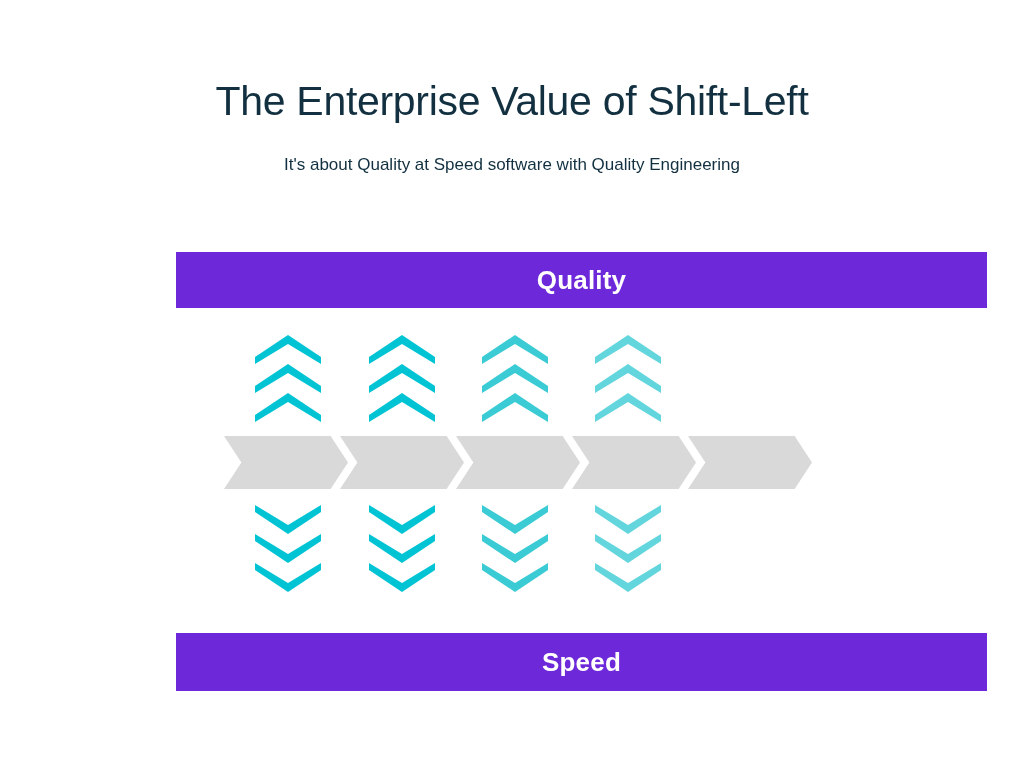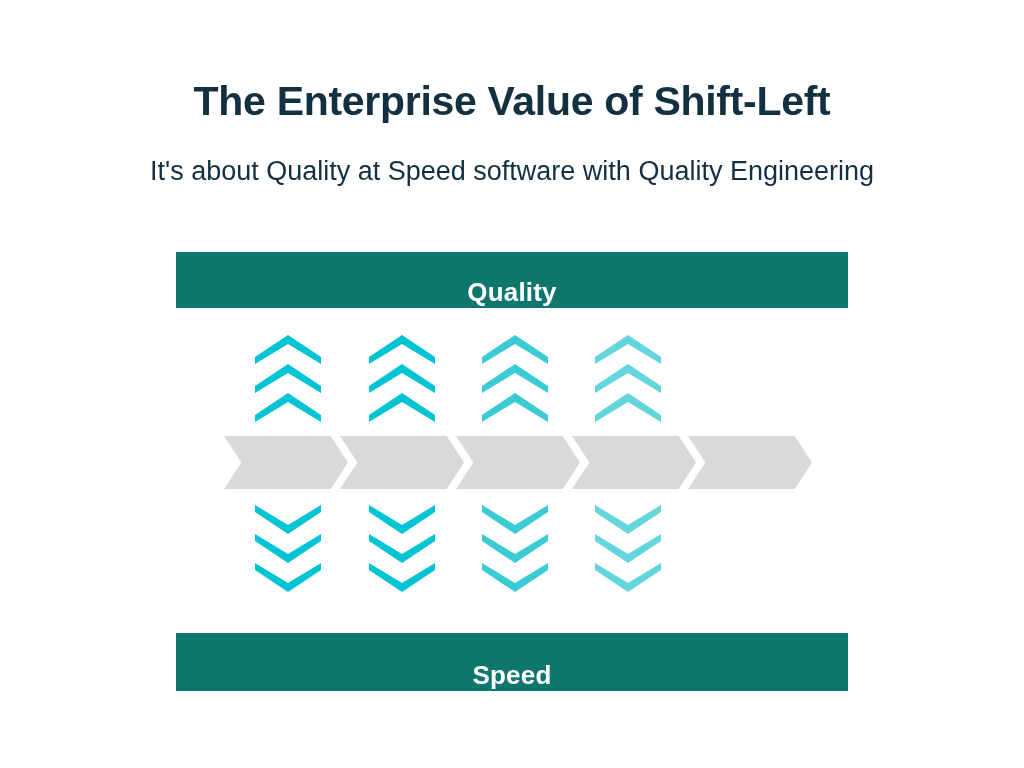--- a/index.html
+++ b/index.html
@@ -22,47 +22,47 @@
   }
 
   
   #title {
     position: absolute;
     left: 0;
     top: 78px;
     width: 1024px;
     text-align: center;
     font-size: 41px;
-    font-weight: bold;
+    font-weight: normal;
     letter-spacing: -0.3px;
     color: #123040;
     line-height: 1.15;
     white-space: nowrap;
   }
   #subtitle {
     position: absolute;
     left: 0;
     top: 155px;
     width: 1024px;
     text-align: center;
-    font-size: 27px;
+    font-size: 17px;
     font-weight: normal;
     color: #123040;
     line-height: 1.2;
     white-space: nowrap;
   }
 
   
   .label-bar {
     position: absolute;
     left: 176px;
-    width: 672px;
-    background: #0f766e;
+    width: 811px;
+    background: #6d28d9;
     display: flex;
-    align-items: flex-end;
+    align-items: center;
     justify-content: center;
   }
   .label-bar .bar-text {
     color: #ffffff;
     font-size: 26px;
     font-weight: bold;
     letter-spacing: 0.2px;
   }
   #quality-bar { top: 252px; height: 56px; }
   #speed-bar   { top: 617px; height: 58px; margin-top: 16px; }

